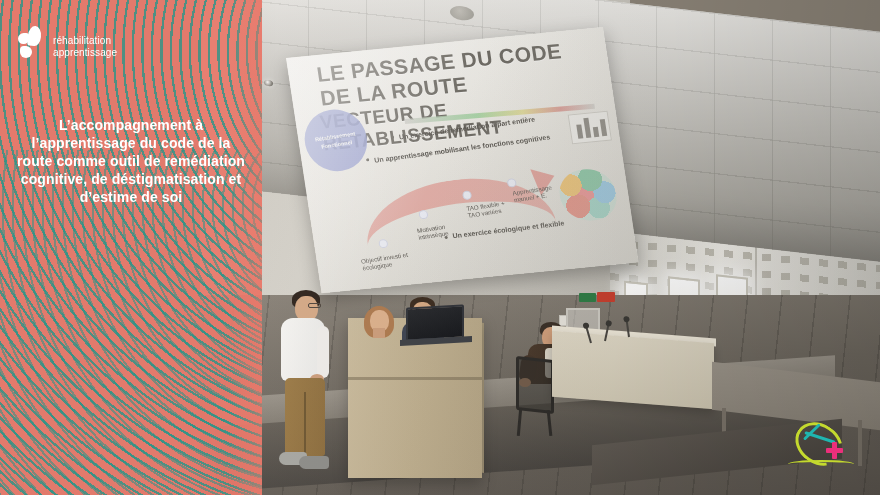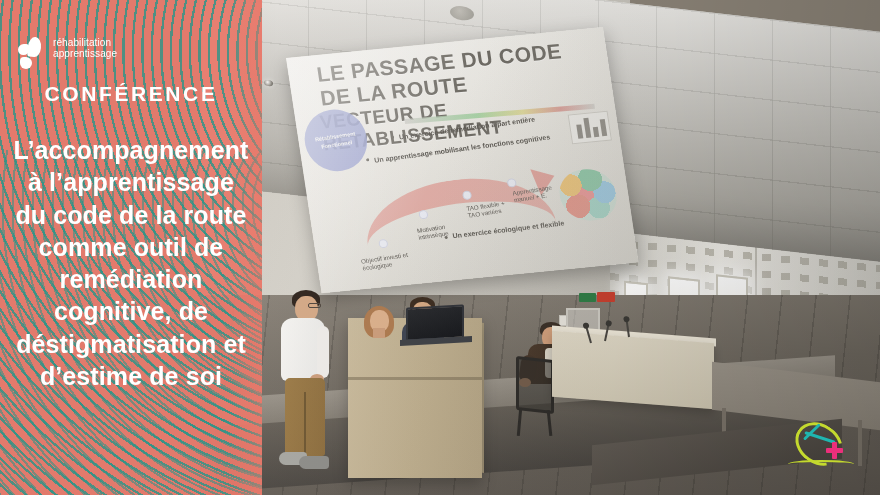--- a/index.html
+++ b/index.html
@@ -377,37 +377,37 @@
 
   .overlay-content{
     position:absolute; inset:0; padding:0 14px;
     display:flex; flex-direction:column; align-items:center;
     color:#fff; text-align:center;
   }
 
   
   .logo{
     position:absolute; left:18px; top:26px;
-    display:flex; align-items:flex-start; gap:7px;margin-top:11px;
+    display:flex; align-items:flex-end; gap:7px;
   }
   .logo-mark{ position:relative; width:28px; height:32px; }
   .petal{ position:absolute; background:#fff; }
   .petal-a{ left:10px; top:0; width:13px; height:20px; border-radius:60% 60% 55% 20%; transform:rotate(6deg); }
   .petal-b{ left:0px; top:7px; width:11px; height:11px; border-radius:60% 30% 55% 55%; }
   .petal-c{ left:2px; top:20px; width:12px; height:12px; border-radius:35% 55% 55% 55%; }
   .logo-text{ line-height:1.14; text-align:left; }
   .logo-text span{ display:block; font-size:10px; color:#fff; letter-spacing:.1px; }
 
   .kicker{
     position:absolute; left:0; right:0; top:82px;
     font-size:21px; font-weight:bold; letter-spacing:2.6px;
   }
   .title{
-    position:absolute; left:12px; right:12px; top:134px;
-    font-size:25px; font-weight:bold; line-height:1.29; letter-spacing:.1px;
+    position:absolute; left:12px; right:12px; top:116px;
+    font-size:14px; font-weight:bold; line-height:1.29; letter-spacing:.1px;
   }
   .speakers{
     position:absolute; left:10px; right:10px; top:337px;
     font-size:18.5px; font-weight:bold; line-height:1.32;
   }
 
   
   .br-logo{ position:absolute; left:788px; top:420px; width:72px; height:56px; }
   .br-arc{
     position:absolute; left:6px; top:4px; width:50px; height:40px;
@@ -595,21 +595,20 @@
           <span class="petal petal-a"></span>
           <span class="petal petal-b"></span>
           <span class="petal petal-c"></span>
         </div>
         <div class="logo-text">
           <span>réhabilitation</span>
           <span>apprentissage</span>
         </div>
       </div>
 
-      <div class="kicker">CONFÉRENCE</div>
       <div class="title">L’accompagnement à l’apprentissage du code de la route comme outil de remédiation cognitive, de déstigmatisation et d’estime de soi</div>
 
     </div>
   </div>
 
   <div class="br-logo">
     <span class="br-arc"></span>
     <span class="br-swoosh"></span>
     <span class="br-v1"></span>
     <span class="br-v2"></span>

